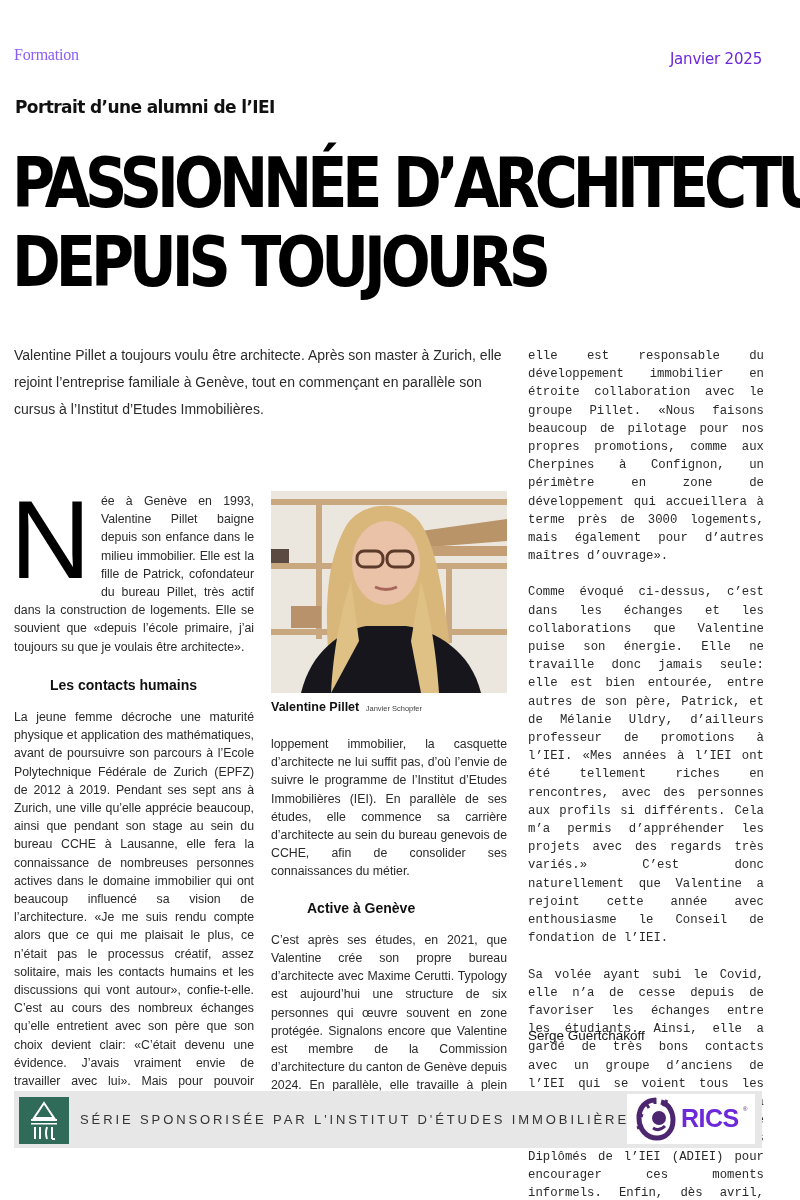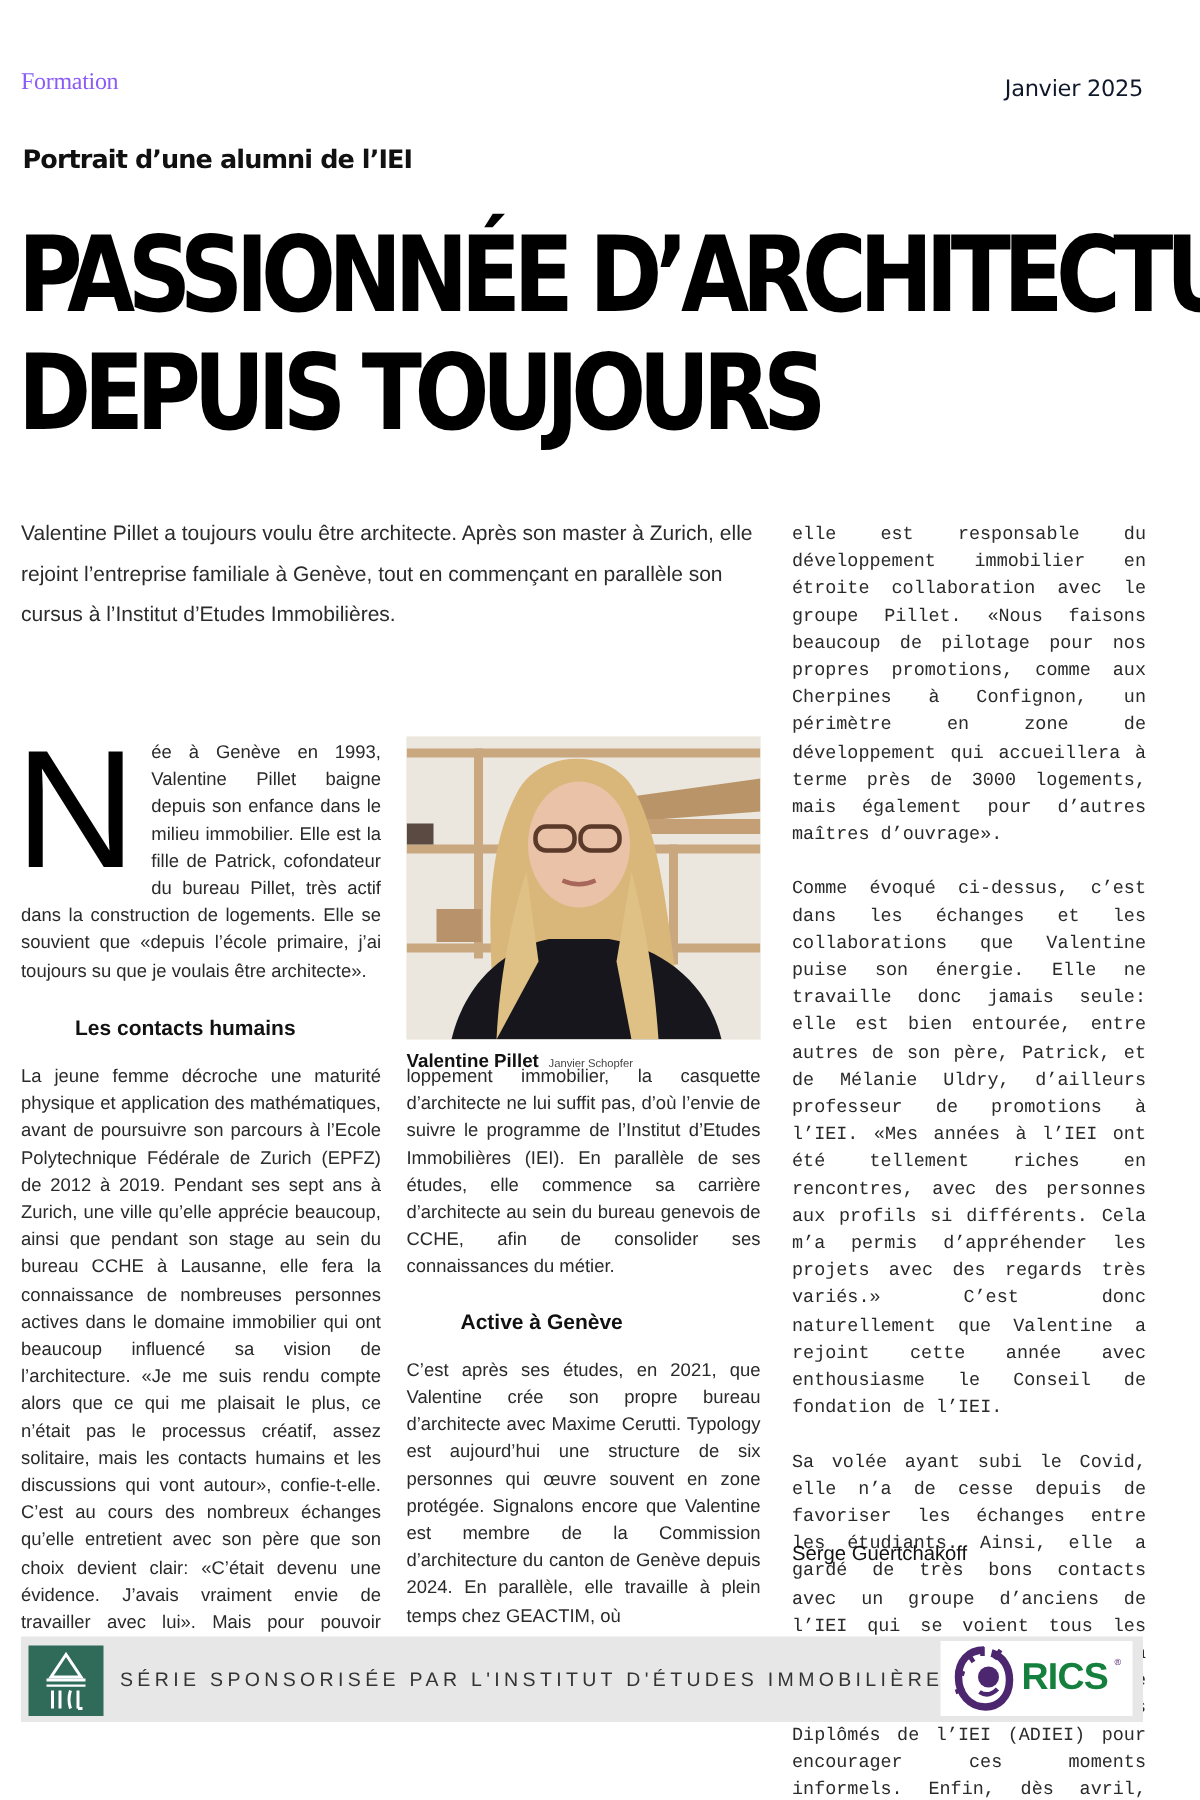--- a/index.html
+++ b/index.html
@@ -1,20 +1,20 @@
 <!DOCTYPE html>
 <html><head>
 <meta charset="utf-8">
 <style>
   html, body { margin: 0; padding: 0; background: #ffffff; }
   body { width: 800px; height: 1200px; position: relative; overflow: hidden;
          font-family: "Liberation Sans", sans-serif; color: #1c1c1c; }
   .abs { position: absolute; }
   .rubric { left: 14px; top: 46px; font-size: 16px; color: #8b5cf6; font-family: Liberation Serif, serif; font-stretch: condensed; letter-spacing: -0.2px; }
-  .date { right: 38px; top: 50px; font-size: 15px; color: #0f172a; font-family: "DejaVu Sans", sans-serif; letter-spacing: -0.2px; }
+  .date { right: 38px; top: 50px; font-size: 15px; color: #6d28d9; font-family: "DejaVu Sans", sans-serif; letter-spacing: -0.2px; }
   .kicker { left: 15px; top: 97px; font-size: 17px; font-weight: bold; color: #111; font-family: "DejaVu Sans", sans-serif; letter-spacing: -0.6px; }
   .headline { left: 12px; top: 144px; width: 780px; font-family: "DejaVu Sans", sans-serif; font-weight: bold;
               font-size: 70px; line-height: 79px; color: #000; letter-spacing: -6px; transform: scaleX(0.84); transform-origin: left top;
               white-space: nowrap; }
   .lead { left: 14px; top: 342px; width: 500px; font-size: 14px; line-height: 27px; color: #2b2b2b; font-family: "Liberation Sans", sans-serif; }
   .col { font-size: 12.3px; line-height: 18.2px; color: #2a2a2a; text-align: justify; font-family: "Liberation Sans", sans-serif; }
   .col p { margin: 0; }
   .c1 { left: 14px; width: 240px; }
   .c2 { left: 271px; width: 236px; }
   .c3 { left: 528px; width: 236px; font-family: Liberation Mono, monospace; }
@@ -22,21 +22,21 @@
              margin: 4px 10px 0 -4px; color: #000; height: 92px; }
   .subhead { font-weight: bold; font-size: 14px; color: #111; padding-left: 36px; }
   .photo { left: 271px; top: 491px; width: 236px; height: 202px; overflow: hidden; background: #e9e3d8; }
   .caption { left: 271px; top: 700px; font-size: 12.5px; font-weight: bold; color: #111; }
   .caption .credit { font-size: 7.5px; font-weight: normal; color: #444; margin-left: 3px; }
   .signature { left: 528px; top: 1028px; font-size: 13.5px; font-weight: normal; color: #111; }
   .footer { left: 14px; top: 1091px; width: 748px; height: 57px; background: #e7e7e7; }
   .iei-logo { position: absolute; left: 5px; top: 6px; width: 50px; height: 47px; background: #2f6b58; }
   .footer-text { position: absolute; left: 66px; top: 21px; font-size: 13px; letter-spacing: 2.9px; color: #333; font-family: "Liberation Sans", sans-serif; }
   .rics { position: absolute; left: 613px; top: 3px; width: 128px; height: 50px; background: #ffffff; }
-  .rics-text { position: absolute; left: 54px; top: 10px; font-size: 25px; font-weight: bold; color: #15803d; font-family: "Liberation Sans", sans-serif; letter-spacing: -0.5px; }
+  .rics-text { position: absolute; left: 54px; top: 10px; font-size: 25px; font-weight: bold; color: #6d28d9; font-family: "Liberation Sans", sans-serif; letter-spacing: -0.5px; }
   .rics-reg { position: absolute; left: 116px; top: 12px; font-size: 6px; color: #4d2670; }
 </style>
 </head>
 <body>
 
 <div class="abs rubric">Formation</div>
 <div class="abs date">Janvier 2025</div>
 
 <div class="abs kicker">Portrait d’une alumni de l’IEI</div>
 
@@ -75,21 +75,21 @@
     <path d="M30,202 C40,160 70,140 95,135 L135,135 C165,140 200,160 210,202 Z" fill="#16161c"></path>
     <path d="M60,202 C62,160 70,120 80,90 L88,150 Z" fill="#e0c185"></path>
     <path d="M150,90 C160,130 165,160 168,202 L150,202 L140,150 Z" fill="#e0c185"></path>
   </svg>
 </div>
 <div class="abs caption">
   <span>Valentine Pillet</span>
   <span class="credit">Janvier Schopfer</span>
 </div>
 
-<div class="abs col c2" style="top:708px;">
+<div class="abs col c2" style="top:735px;">
   <p>loppement immobilier, la casquette d’architecte ne lui suffit pas, d’où l’envie de suivre le programme de l’Institut d’Etudes Immobilières (IEI). En parallèle de ses études, elle commence sa carrière d’architecte au sein du bureau genevois de CCHE, afin de consolider ses connaissances du métier.</p>
   <div class="subhead" style="margin-top:18px; margin-bottom:14px;">Active à Genève</div>
   <p>C’est après ses études, en 2021, que Valentine crée son propre bureau d’architecte avec Maxime Cerutti. Typology est aujourd’hui une structure de six personnes qui œuvre souvent en zone protégée. Signalons encore que Valentine est membre de la Commission d’architecture du canton de Genève depuis 2024. En parallèle, elle travaille à plein temps chez GEACTIM, où</p>
 </div>
 
 <div class="abs col c3" style="top:347px;">
   <p>elle est responsable du développement immobilier en étroite collaboration avec le groupe Pillet. «Nous faisons beaucoup de pilotage pour nos propres promotions, comme aux Cherpines à Confignon, un périmètre en zone de développement qui accueillera à terme près de 3000 logements, mais également pour d’autres maîtres d’ouvrage».</p>
   <p style="margin-top:18px;">Comme évoqué ci-dessus, c’est dans les échanges et les collaborations que Valentine puise son énergie. Elle ne travaille donc jamais seule: elle est bien entourée, entre autres de son père, Patrick, et de Mélanie Uldry, d’ailleurs professeur de promotions à l’IEI. «Mes années à l’IEI ont été tellement riches en rencontres, avec des personnes aux profils si différents. Cela m’a permis d’appréhender les projets avec des regards très variés.» C’est donc naturellement que Valentine a rejoint cette année avec enthousiasme le Conseil de fondation de l’IEI.</p>
   <p style="margin-top:18px;">Sa volée ayant subi le Covid, elle n’a de cesse depuis de favoriser les échanges entre les étudiants. Ainsi, elle a gardé de très bons contacts avec un groupe d’anciens de l’IEI qui se voient tous les mois autour d’un apéro. Elle a aussi accepté de rejoindre le comité de l’Association des Diplômés de l’IEI (ADIEI) pour encourager ces moments informels. Enfin, dès avril, Valentine va reprendre la présidence de l’Association des Promoteurs Constructeurs Genevois (APCG). Cette association remet le prix de promotion à un(e) étudiant(e) de l’IEI, comme déjà annoncé dans notre édition du 11 novembre 2024.</p>
 </div>

